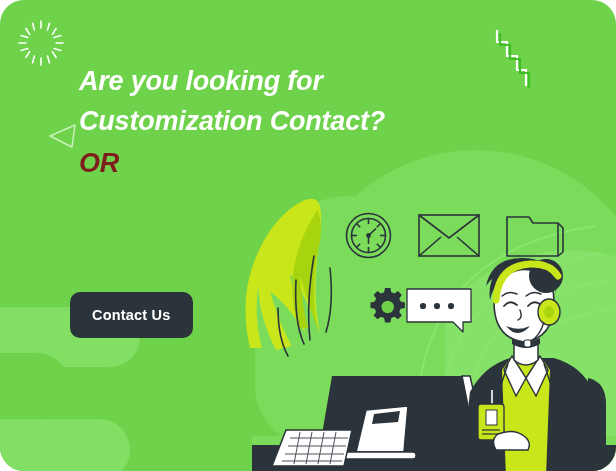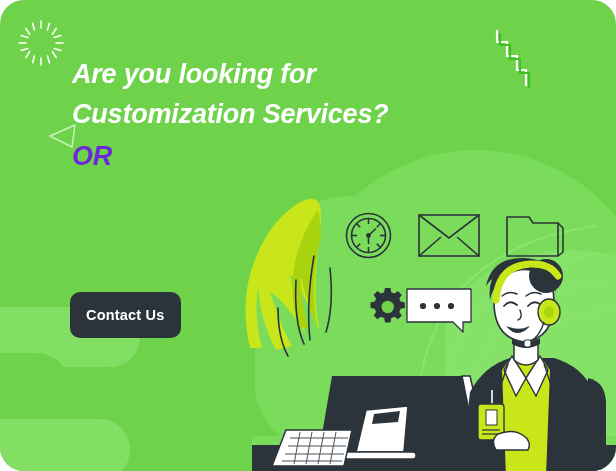--- a/index.html
+++ b/index.html
@@ -71,46 +71,46 @@
   
   .zigzag{position:absolute;left:492px;top:28px;width:40px;height:62px;}
 
   
   .copy{
     position:absolute;
     left:70px;top:52px;
     width:400px;
   }
   .headline{
-    margin:2px;
+    margin:9px;
     font-family:"Liberation Sans",sans-serif;
     font-size:27px;
     line-height:40px;
     font-weight:bold;
     font-style:italic;
     color:#ffffff;
     letter-spacing:-0.2px;
   }
   .headline .ln{display:block;white-space:nowrap;}
   .or-line{
     display:block;
-    color:#6d28d9;
+    color:#7f1d1d;
     margin-top:2px;
   }
   .gap{display:block;height:6px;}
 
   
   .cta{
     position:absolute;
     left:70px;top:292px;
     background:#2B333B;
     color:#ffffff;
     border:none;
     border-radius:10px;
-    padding:0 16px;
+    padding:0 22px;
     height:46px;
     font-family:"Liberation Sans",sans-serif;
     font-size:14.5px;
     font-weight:bold;
     letter-spacing:0.2px;
     cursor:pointer;
   }
 
   
   .icon-row{
@@ -177,21 +177,21 @@
   </svg>
 
   <svg class="zigzag" viewBox="0 0 40 62">
     <polyline points="5,2 5,14 15,14 15,28 25,28 25,42 34,42 34,58" fill="none" stroke="#ffffff" stroke-width="2.2"></polyline>
     <polyline points="8,5 8,17 18,17 18,31 28,31 28,45 37,45 37,60" fill="none" stroke="#3FBF25" stroke-width="2.2"></polyline>
   </svg>
 
   <div class="copy">
     <h1 class="headline">
       <span class="ln">Are you looking for</span>
-      <span class="ln">Customization Services?</span>
+      <span class="ln">Customization Contact?</span>
       <span class="ln or-line">OR</span>
       <span class="gap"></span>
     </h1>
   </div>
 
   <button class="cta">Contact Us</button>
 
   <div class="icon-row">
 
     <svg class="ol-icon" width="47" height="47" viewBox="0 0 47 47">

